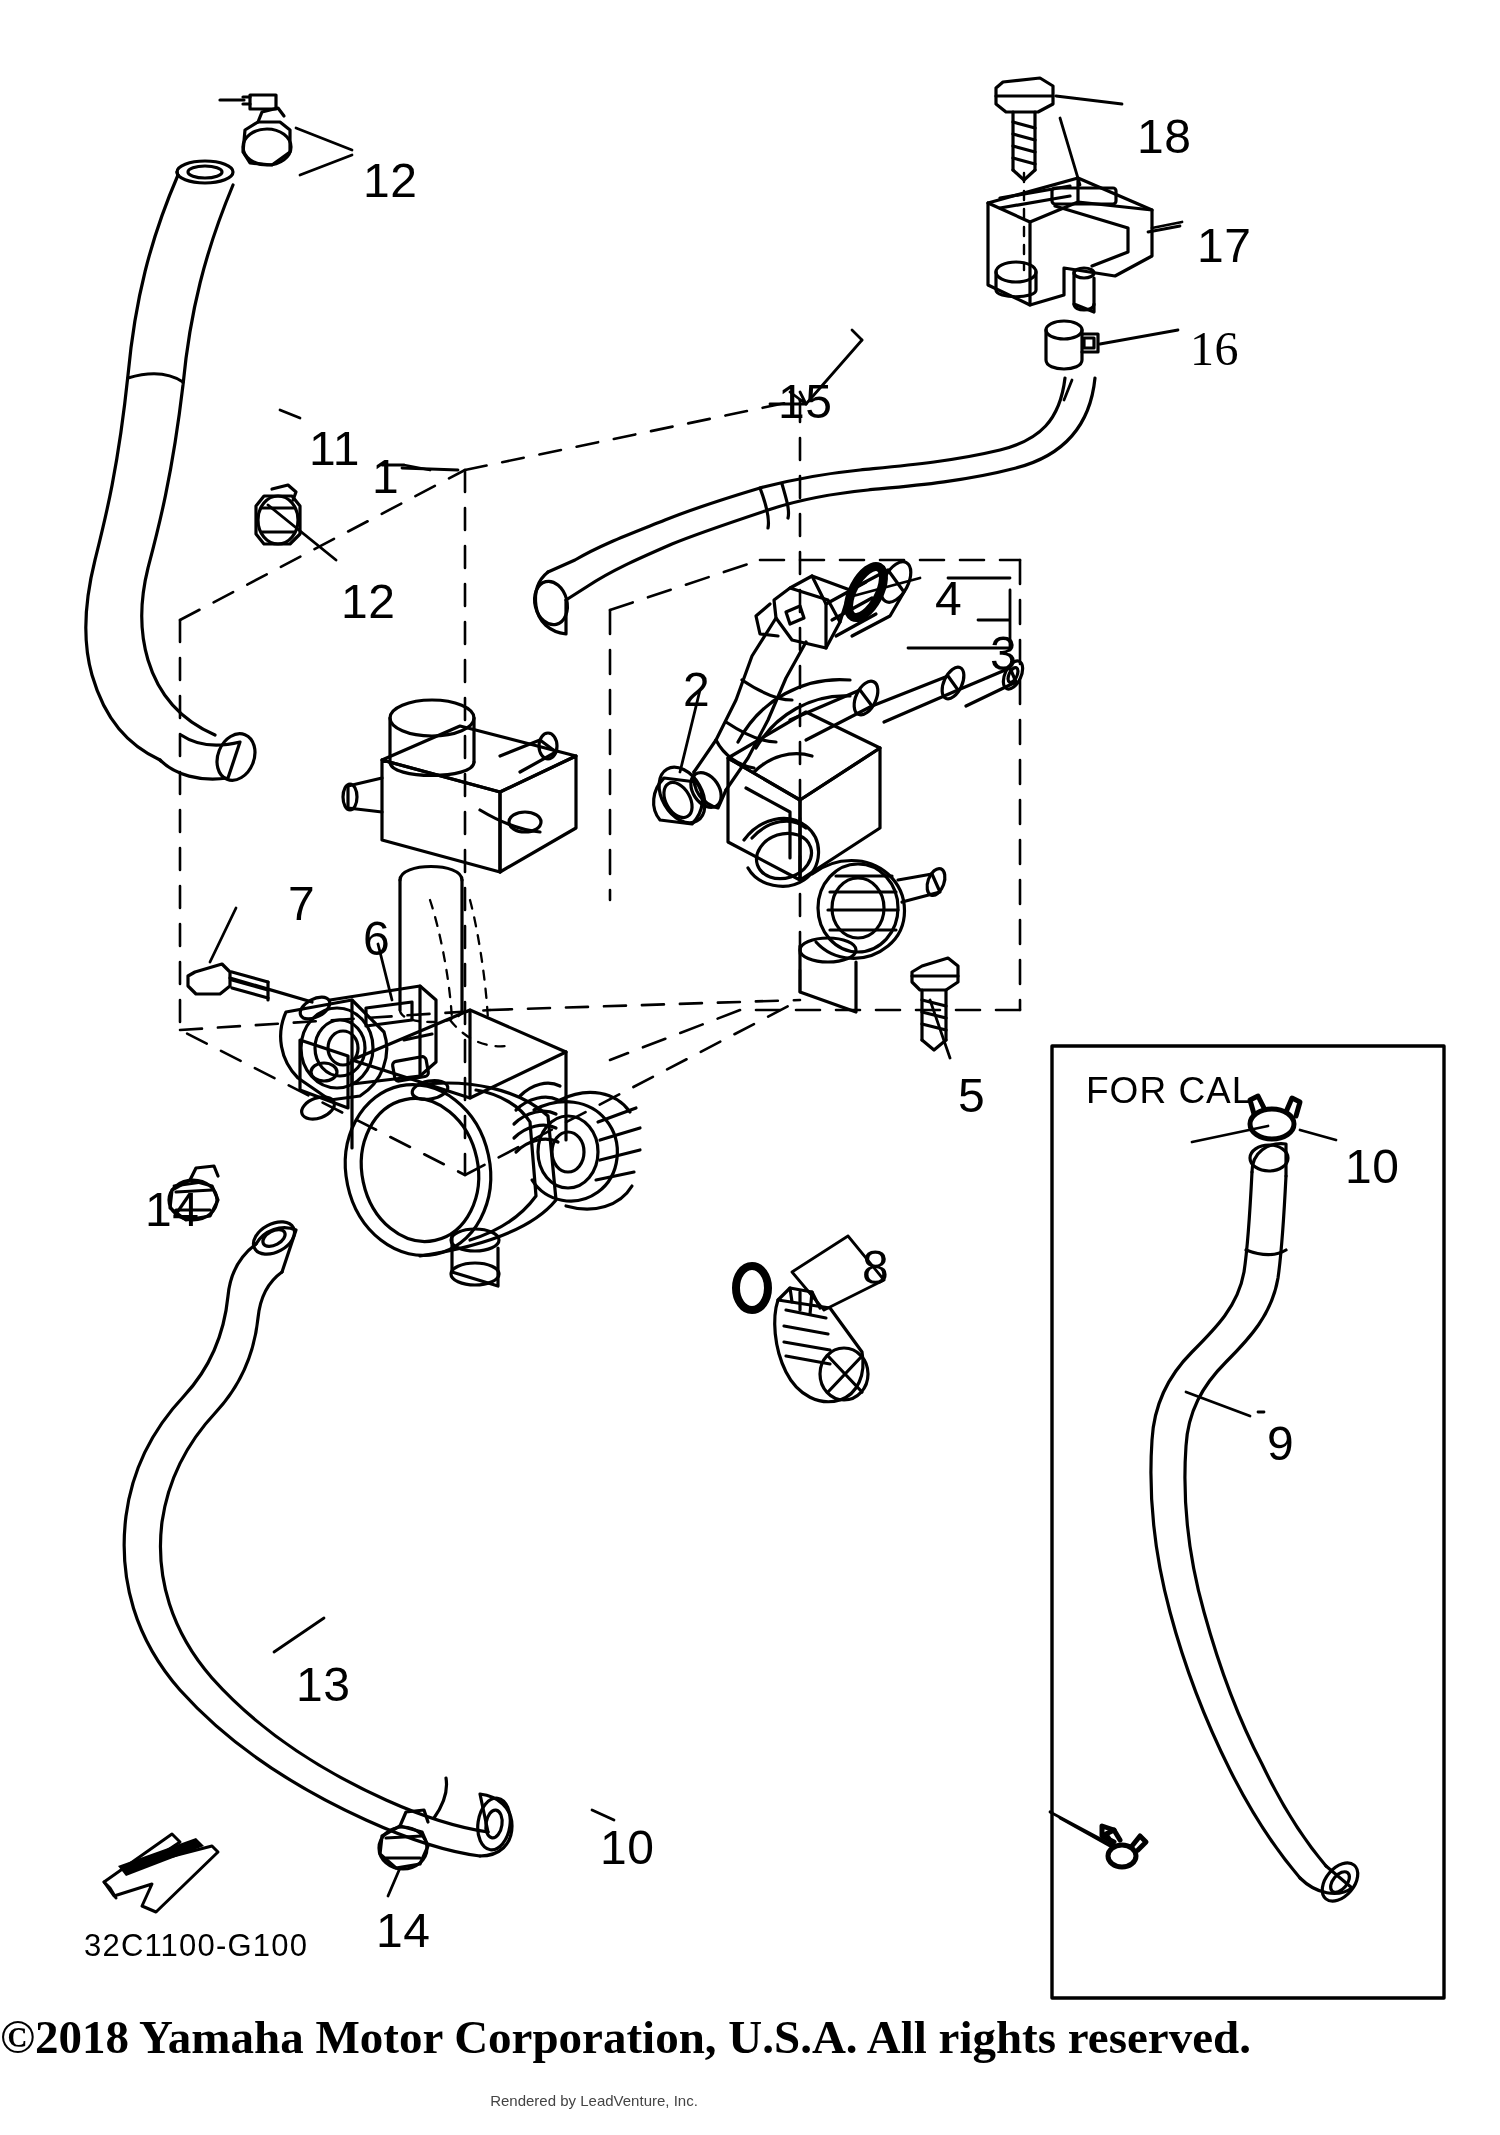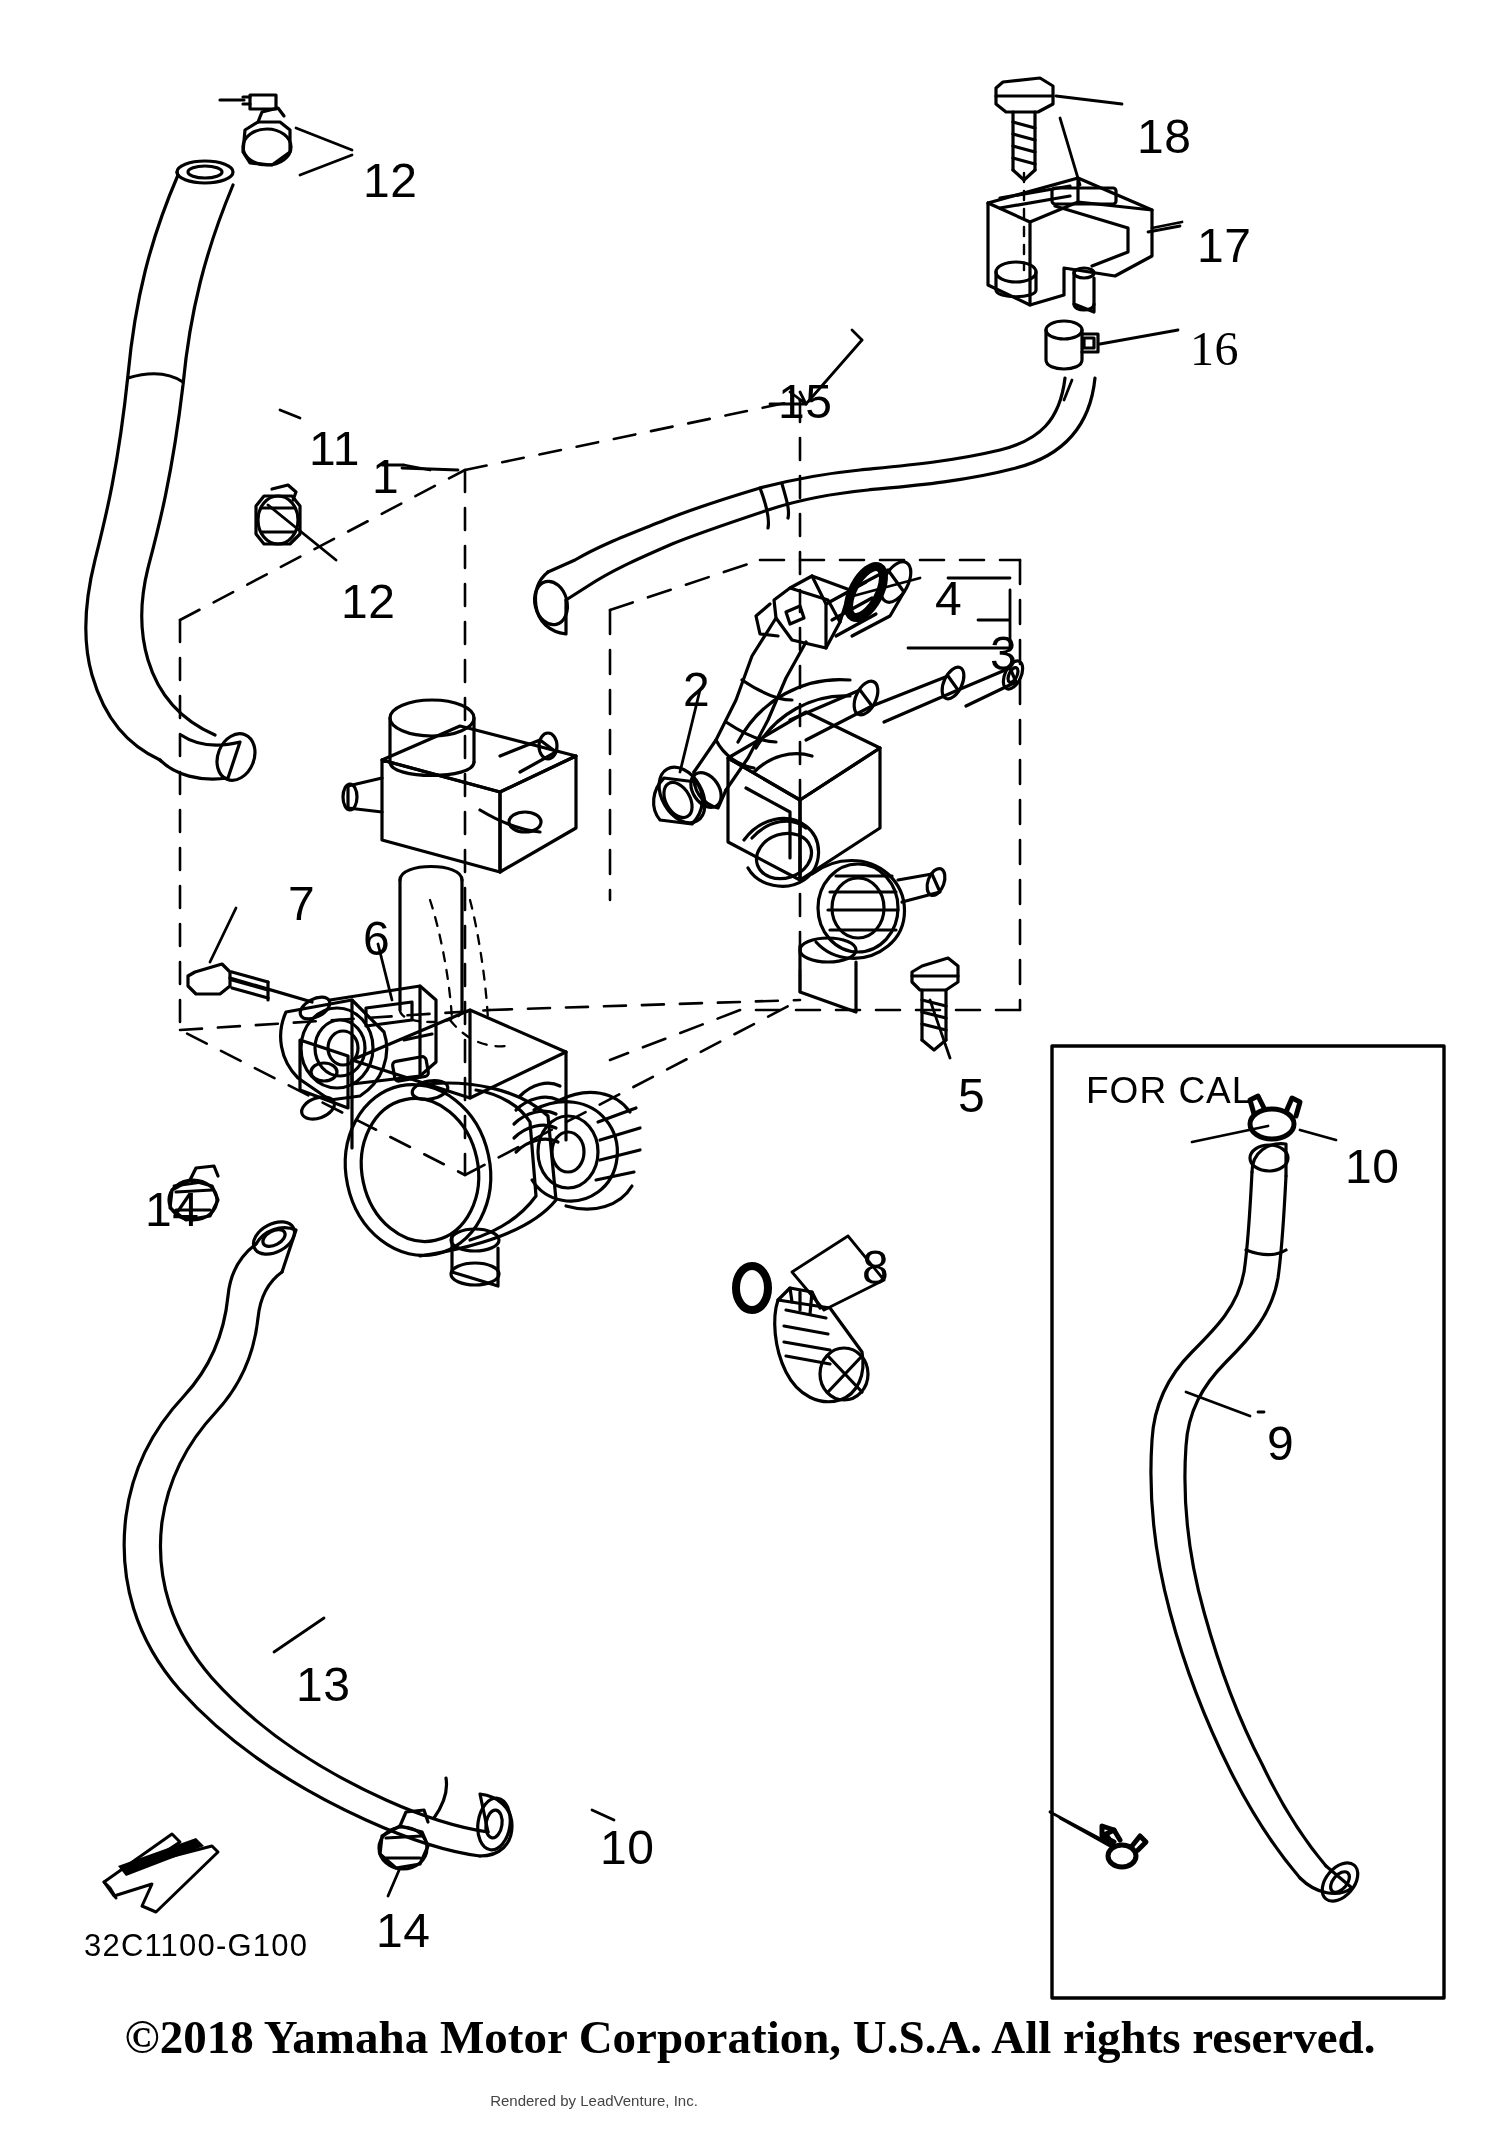--- a/index.html
+++ b/index.html
@@ -15,21 +15,21 @@
 
   #forcal-label{position:absolute;font-size:37px;letter-spacing:1px;color:#000;}
 
   #diagram-code{position:absolute;left:84px;top:1900px;font-size:31px;
                 letter-spacing:1.2px;color:#000;white-space:nowrap;margin-top:28px;}
 
   #watermark{position:absolute;left:175px;top:1132px;width:800px;height:74px;
              font-size:62px;letter-spacing:26px;color:#f0f0f0;
              font-weight:400;white-space:nowrap;user-select:none;}
 
-  #footer{position:absolute;left:0;top:2010px;width:1500px;text-align:center;
+  #footer{position:absolute;left:0;top:2010px;width:1500px;text-align:left;
           font-family:"Liberation Serif", serif;font-size:47px;font-weight:700;
           color:#000;white-space:nowrap;}
   #render-credit{position:absolute;left:0;top:2092px;width:1188px;
           text-align:center;font-family:"Liberation Sans",sans-serif;
           font-size:15px;color:#444;white-space:nowrap;}
 </style>
 </head>
 <body>
 
 <div id="diagram-canvas">

